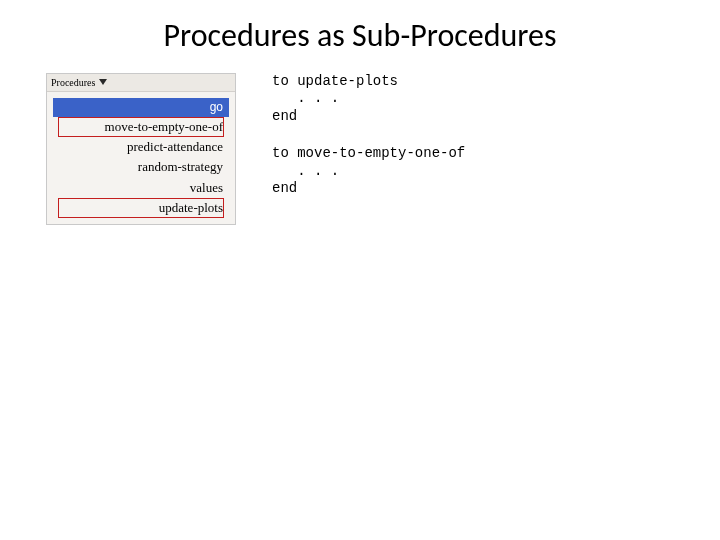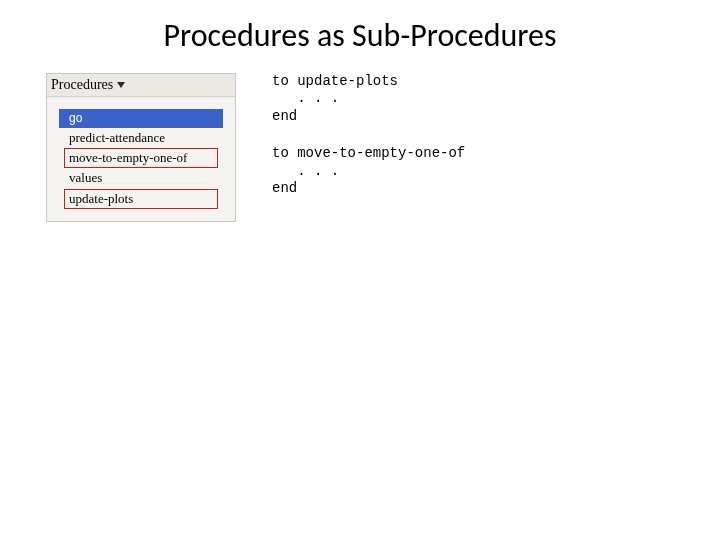--- a/index.html
+++ b/index.html
@@ -36,33 +36,34 @@
     background: #f5f3f0;
     font-family: "Times New Roman", Georgia, serif;
     font-size: 13px;
   }
   .proc-header {
     display: flex;
     align-items: center;
     padding: 3px 6px 3px 4px;
     background: #ece9e4;
     border-bottom: 1px solid #d3d0cc;
-    font-size: 14px;
+    font-size: 10px;
   }
   .tri {
     display: inline-block;
     margin-left: 4px;
     width: 0; height: 0;
     border-left: 4px solid transparent;
     border-right: 4px solid transparent;
     border-top: 6px solid #2a2a2a;
   }
   .proc-list {
     padding: 0;
-    margin: 12px;
+    margin: 6px;
+    text-align: right;
   }
   .proc-item {
     position: relative;
     padding: 2px 6px 2px 10px;
     line-height: 1.25;
     border-bottom: 0;
   }
   .proc-item.selected {
     background: #3a62c8;
     color: #ffffff;
@@ -108,25 +109,28 @@
 
     <div class="proc-panel">
       <div class="proc-header">
         <span>Procedures</span>
         <span class="tri"></span>
       </div>
       <div class="proc-list">
         <div class="proc-item selected">
           <span class="inner">go</span>
         </div>
+        <div class="proc-item boxed">
+          <span class="inner">move-to-empty-one-of</span>
+        </div>
         <div class="proc-item">
           <span class="inner">predict-attendance</span>
         </div>
-        <div class="proc-item boxed">
-          <span class="inner">move-to-empty-one-of</span>
+        <div class="proc-item">
+          <span class="inner">random-strategy</span>
         </div>
         <div class="proc-item">
           <span class="inner">values</span>
         </div>
         <div class="proc-item boxed">
           <span class="inner">update-plots</span>
         </div>
       </div>
     </div>
 

